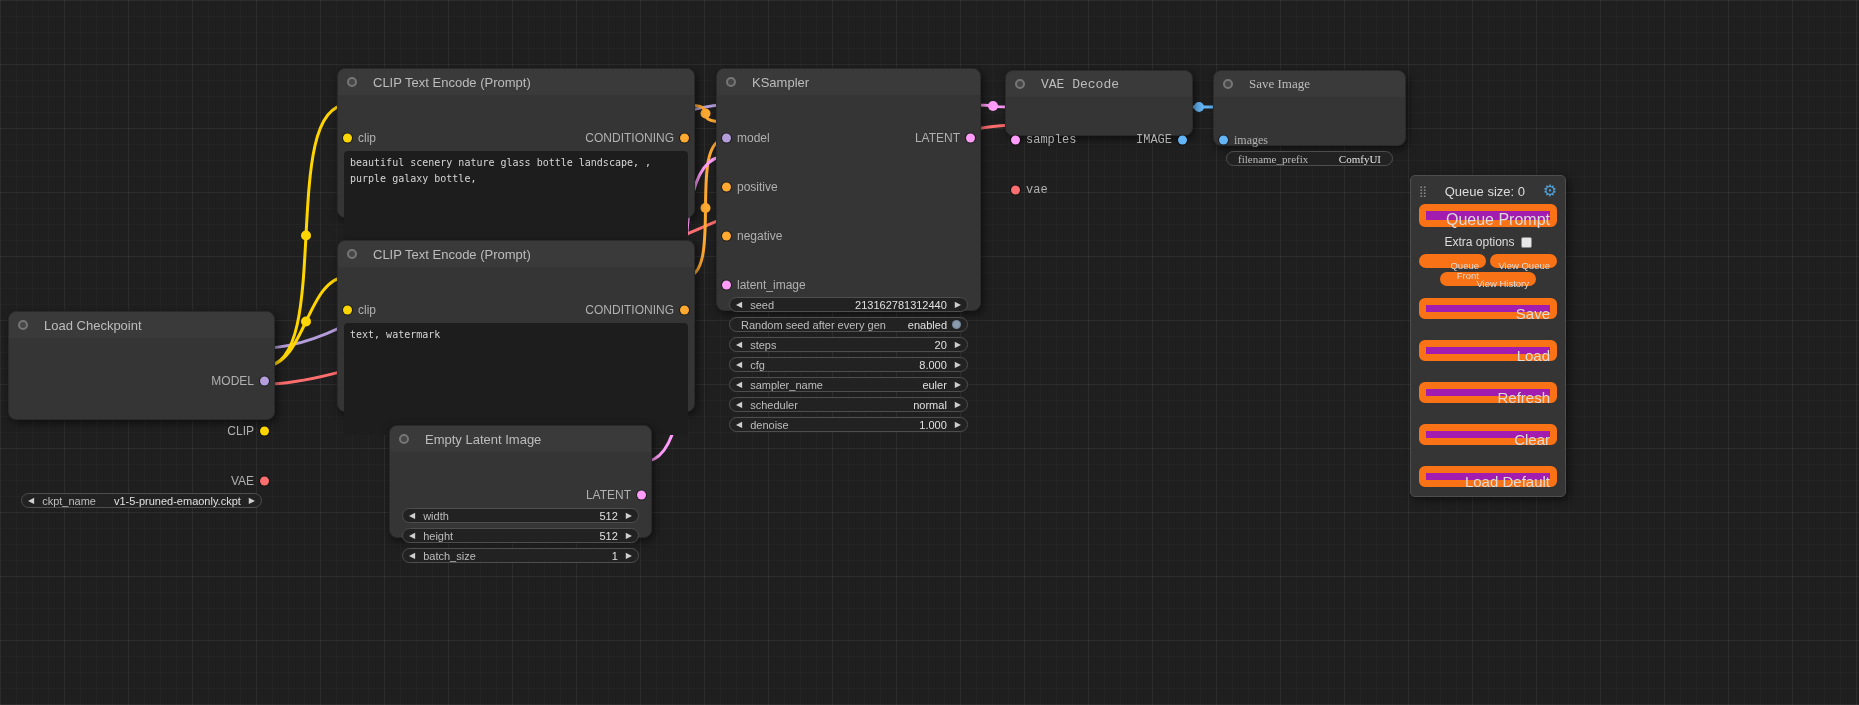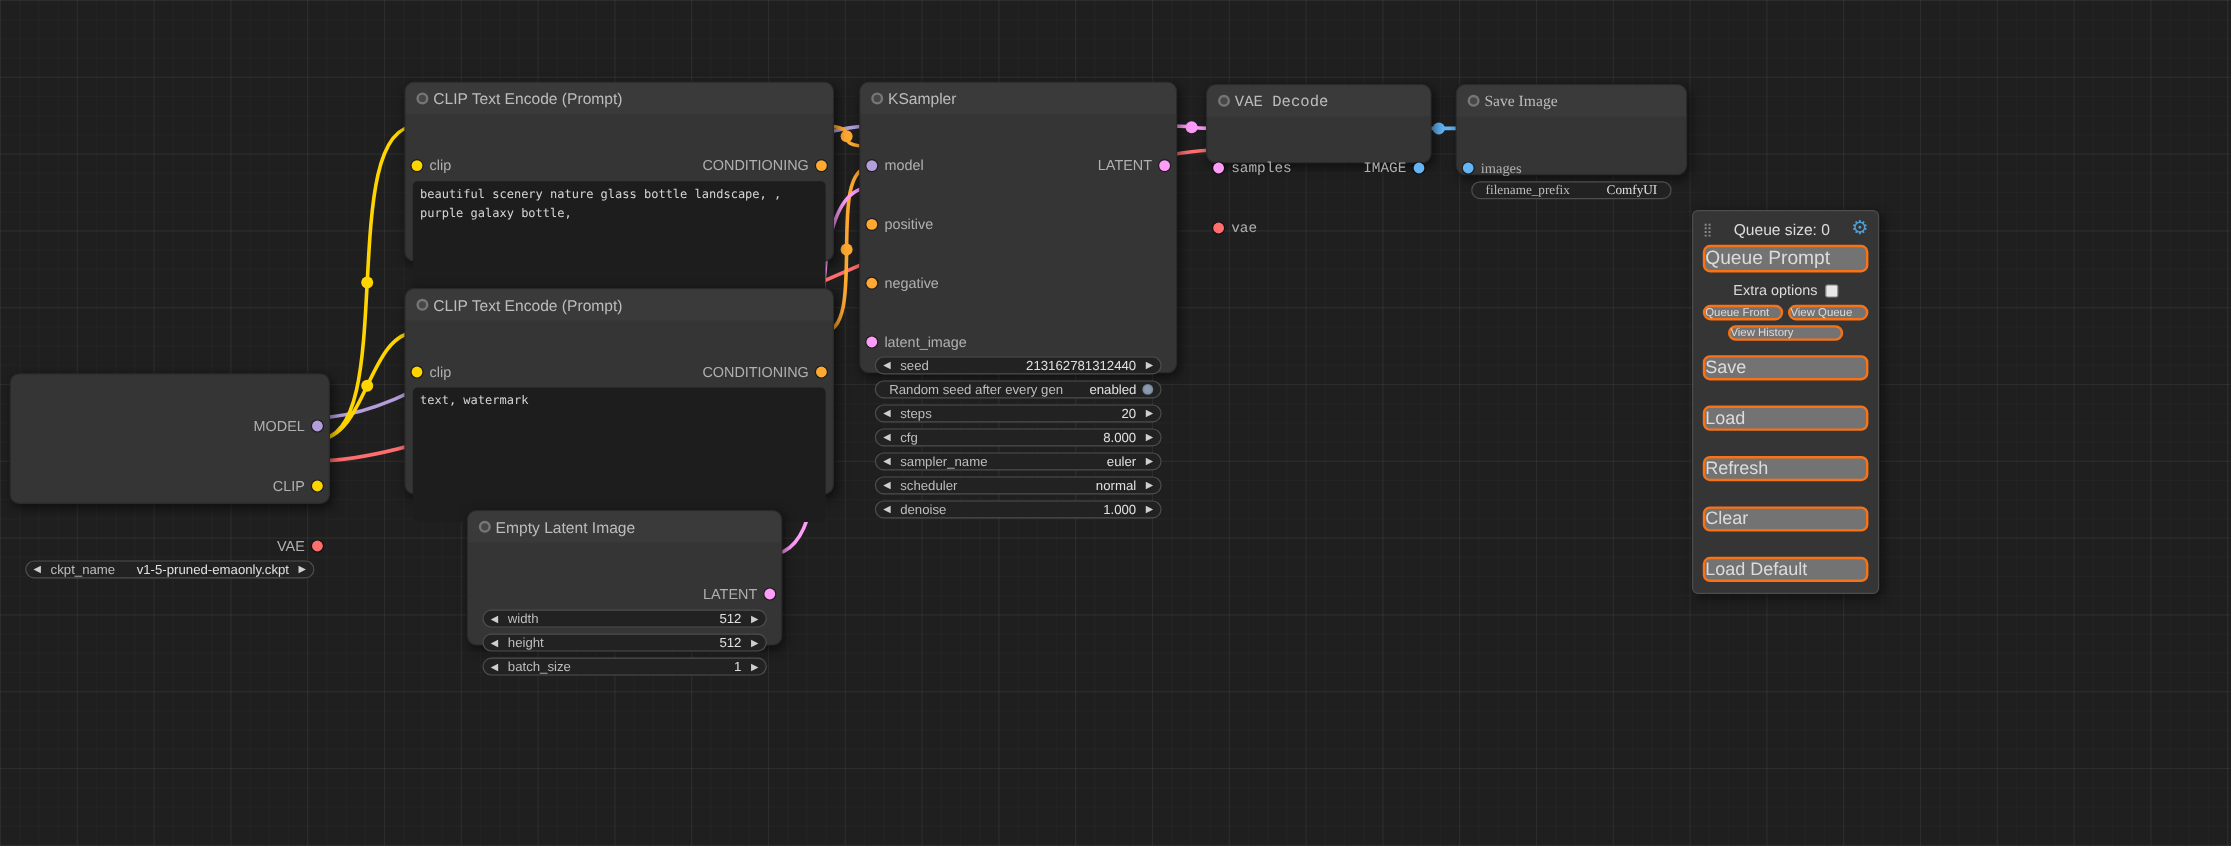--- a/index.html
+++ b/index.html
@@ -16,21 +16,21 @@
     background-size:64px 64px,64px 64px,16px 16px,16px 16px;
   }
   #wires { position:absolute; left:0; top:0; z-index:1; }
 
   .node {
     position:absolute; z-index:2;
     background:#353535; border:1px solid #2a2a2a; border-radius:8px;
     box-shadow:2px 3px 9px rgba(0,0,0,0.55);
     color:#b8b8b8;
   }
-  .node-header { height:26px; display:flex; align-items:center; gap:4px; padding:0 9px;
+  .node-header { height:26px; display:flex; align-items:center; gap:16px; padding:0 9px;
     background:#3a3a3a; border-radius:7px 7px 0 0; }
   .collapse-dot { width:10px; height:10px; border-radius:50%; background:#474747; border:2px solid #767676; flex:none; }
   .node-title { font-size:13px; color:#bcbcbc; white-space:nowrap; }
   .node-body { position:relative; padding-top:2px; }
 
   .slot-row { position:relative; height:18px; display:flex; align-items:center; font-size:12px; color:#b0b0b0;margin-top:32px; }
   .ks .slot-row { height:17px; }
   .slot-dot { position:absolute; width:9px; height:9px; border-radius:50%; top:50%; transform:translateY(-50%);
     box-shadow:0 0 0 1px rgba(0,0,0,0.45); }
   .slot-dot.in { left:5px; }
@@ -67,22 +67,22 @@
   #node-load-checkpoint .widgets-block { margin-top:3px; }
 
   
   #menu { position:absolute; left:1410px; top:175px; width:156px; z-index:3;
     background:#353535; border:1px solid #4e4e4e; border-radius:5px;
     box-shadow:3px 3px 9px rgba(0,0,0,0.5); padding:4px 8px 9px; color:#ddd; }
   .menu-header { display:flex; align-items:center; height:22px; gap:4px; }
   .drag-handle { color:#8a8a8a; font-size:11px; cursor:move; flex:none; }
   .queue-size { flex:1; text-align:center; font-size:13px; color:#dcdcdc; }
   .gear { font-size:16px; line-height:1; flex:none; cursor:pointer; }
-  .btn { display:block; width:100%; background:#737373; border:2px solid #f97316; border-radius:6px;
-    color:#dcdcdc; font-family:inherit; cursor:pointer; text-align:left; }
+  .btn { display:block; width:100%; background:#a21caf; border:7px solid #f97316; border-radius:6px;
+    color:#dcdcdc; font-family:inherit; cursor:pointer; text-align:right; }
   .btn-queue { font-size:16px; height:23px; margin-top:2px; }
   .extra-options { display:flex; align-items:center; justify-content:center; gap:6px;
     margin-top:8px; font-size:12px; color:#dcdcdc; }
   .checkbox { width:11px; height:11px; background:#e8e8e8; border:1px solid #8a8a8a; border-radius:2px; cursor:pointer; flex:none; }
   .small-row { display:flex; gap:4px; margin-top:5px; }
   .btn-small { font-size:9.5px; height:13px; border-radius:8px; line-height:10px; padding:0; }
   .btn-history { width:96px; margin:4px auto 0; }
   .btn-stack { margin-top:12px; display:flex; flex-direction:column; gap:21px; }
   .btn-stack .btn { font-size:15px; height:21px; }
 </style>
@@ -104,20 +104,24 @@
     <circle cx="705.5" cy="208" r="5" fill="#FFA931"></circle>
     <path d="M 642 462 C 721.3300069330642 462, 646.6699930669358 156, 726 156" fill="none" stroke="#FF9CF9" stroke-width="3" stroke-linecap="round"></path>
     <circle cx="684" cy="309" r="5" fill="#FF9CF9"></circle>
     <path d="M 971 105 C 1011 105, 975 107, 1015 107" fill="none" stroke="#FF9CF9" stroke-width="3" stroke-linecap="round"></path>
     <circle cx="993" cy="106" r="5" fill="#FF9CF9"></circle>
     <path d="M 1175 107 C 1215 107, 1183 107, 1223 107" fill="none" stroke="#64B5F6" stroke-width="3" stroke-linecap="round"></path>
     <circle cx="1199" cy="107" r="5" fill="#64B5F6"></circle>
   </svg>
 
 <div class="node" id="node-load-checkpoint">
+  <div class="node-header">
+    <span class="collapse-dot"></span>
+    <span class="node-title">Load Checkpoint</span>
+  </div>
   <div class="node-body">
     <div class="slot-row">
       <span class="slot-label out">MODEL</span>
       <span class="slot-dot out" style="background: rgb(179, 157, 219);"></span>
     </div>
     <div class="slot-row">
       <span class="slot-label out">CLIP</span>
       <span class="slot-dot out" style="background: rgb(255, 213, 0);"></span>
     </div>
     <div class="slot-row">

